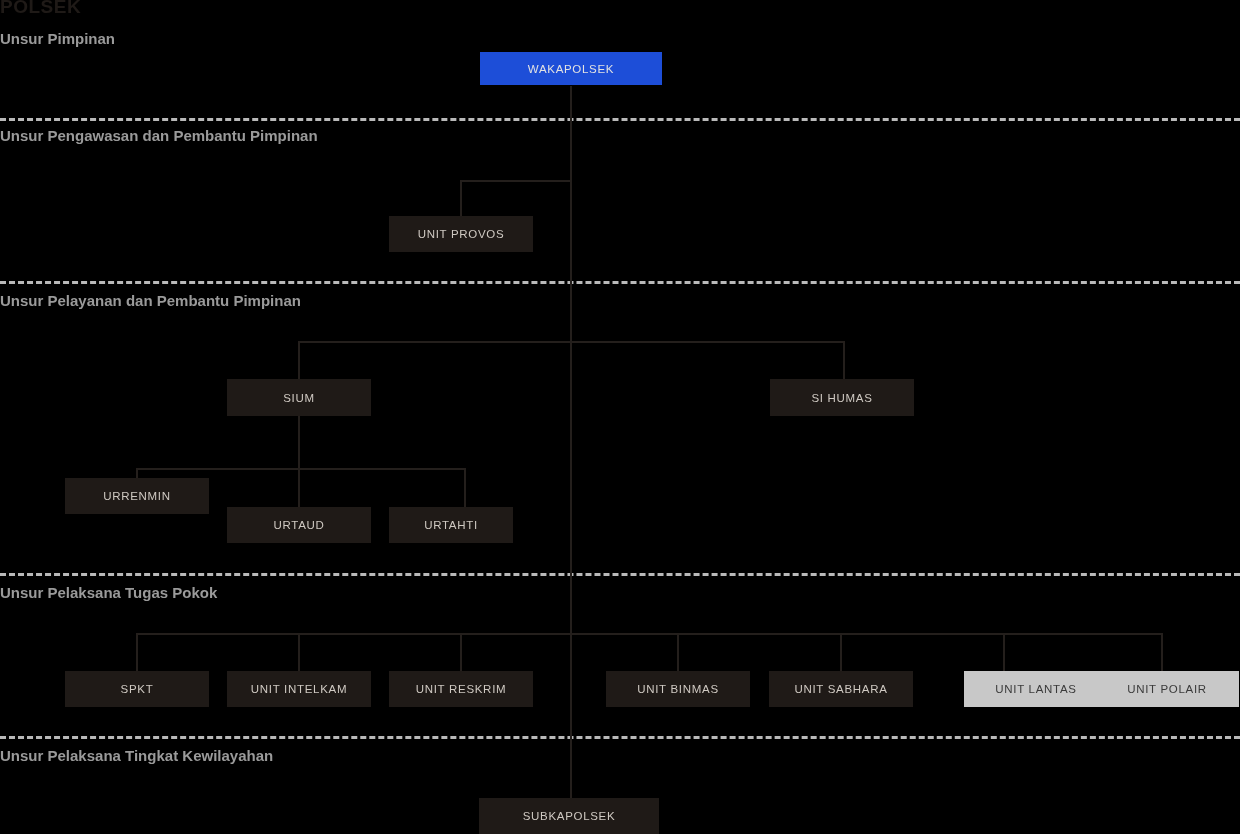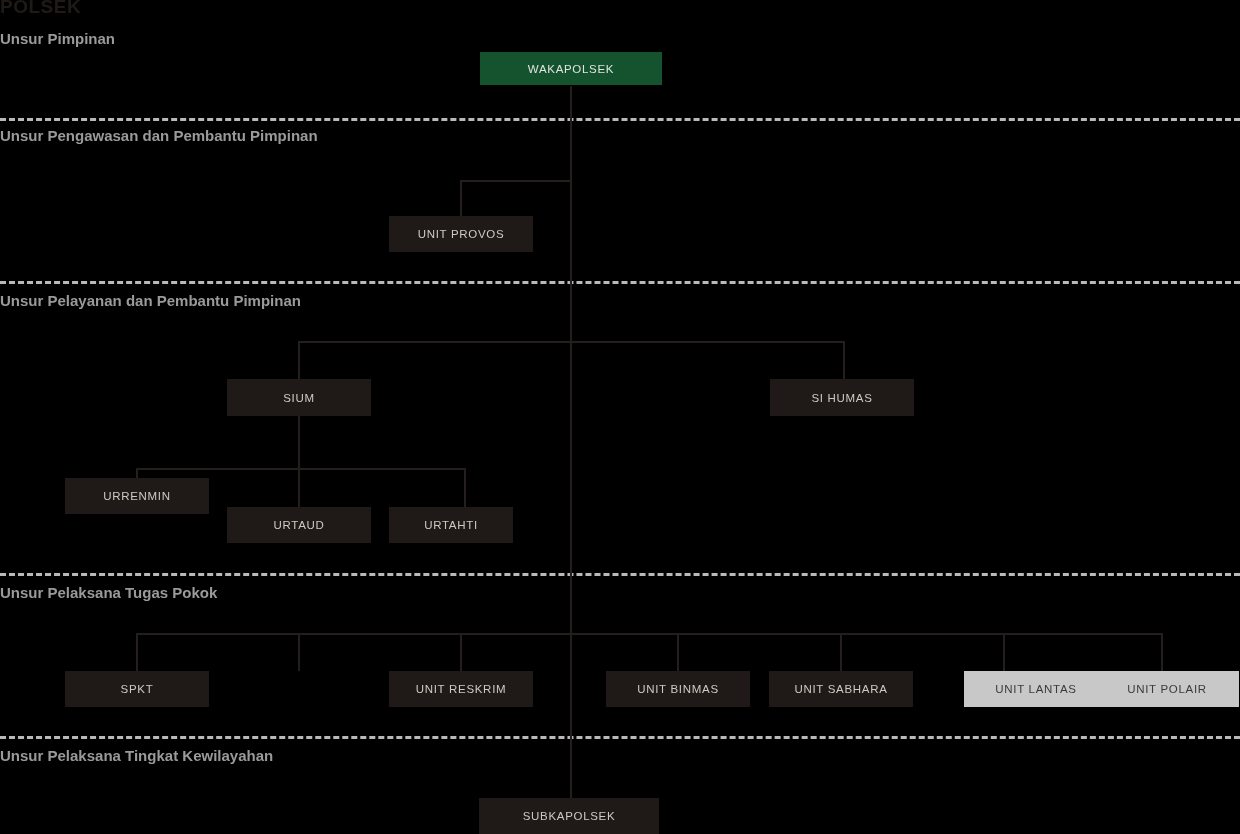--- a/index.html
+++ b/index.html
@@ -66,21 +66,21 @@
     font-size: 11.5px;
     letter-spacing: 0.7px;
     box-sizing: border-box;
     white-space: nowrap;
   }
   .node.dark {
     background: #1f1a17;
     color: #cfc9c2;
   }
   .node.mid {
-    background: #14532d;
+    background: #1d4ed8;
     color: #e2e2e2;
   }
   .node.light {
     background: #c8c8c8;
     color: #3a3a3a;
   }
 </style>
 </head>
 <body>
 
@@ -128,20 +128,21 @@
   <div class="node dark" style="left:389px; top:216px; width:144px; height:36px;">UNIT PROVOS</div>
 
   <div class="node dark" style="left:227px; top:379px; width:144px; height:37px;">SIUM</div>
   <div class="node dark" style="left:770px; top:379px; width:144px; height:37px;">SI HUMAS</div>
 
   <div class="node dark" style="left:65px;  top:478px; width:144px; height:36px;">URRENMIN</div>
   <div class="node dark" style="left:227px; top:507px; width:144px; height:36px;">URTAUD</div>
   <div class="node dark" style="left:389px; top:507px; width:124px; height:36px;">URTAHTI</div>
 
   <div class="node dark" style="left:65px;   top:671px; width:144px; height:36px;">SPKT</div>
+  <div class="node dark" style="left:227px;  top:671px; width:144px; height:36px;">UNIT INTELKAM</div>
   <div class="node dark" style="left:389px;  top:671px; width:144px; height:36px;">UNIT RESKRIM</div>
   <div class="node dark" style="left:606px;  top:671px; width:144px; height:36px;">UNIT BINMAS</div>
   <div class="node dark" style="left:769px;  top:671px; width:144px; height:36px;">UNIT SABHARA</div>
   <div class="node light" style="left:964px; top:671px; width:144px; height:36px;">UNIT LANTAS</div>
   <div class="node light" style="left:1095px; top:671px; width:144px; height:36px;">UNIT POLAIR</div>
 
   <div class="node dark" style="left:479px; top:798px; width:180px; height:36px;">SUBKAPOLSEK</div>
 
 </div>
 

